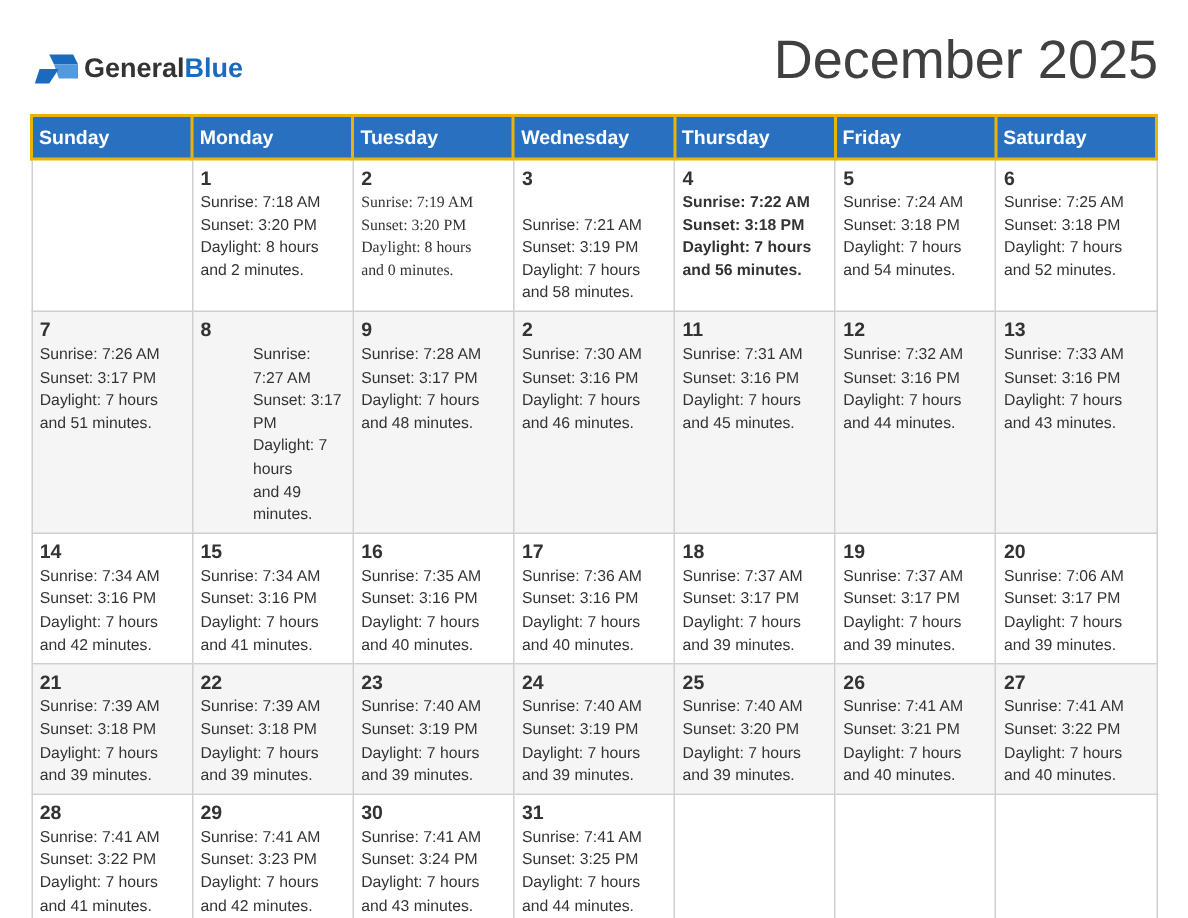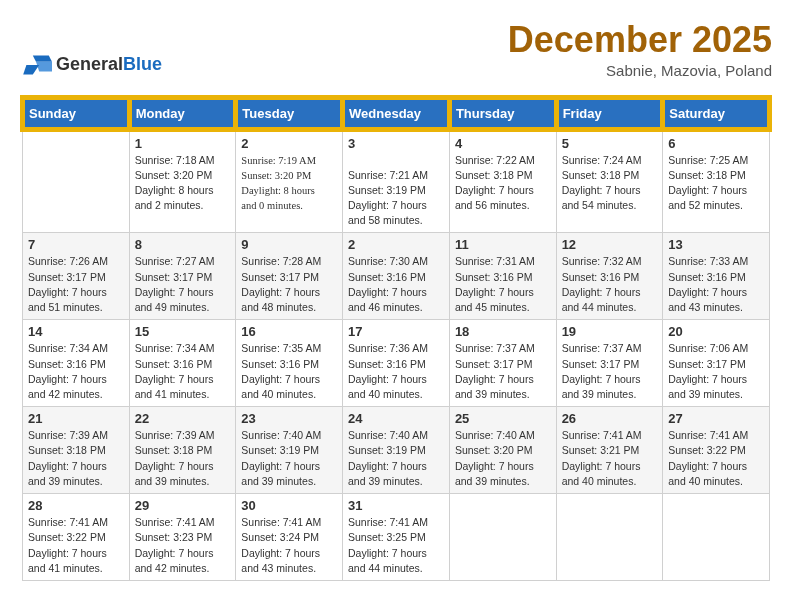--- a/index.html
+++ b/index.html
@@ -28,41 +28,41 @@
     .logo-top {
       display: flex;
       align-items: center;
       gap: 4px;
     }
     .title-block {
       text-align: right;
     }
     .month-title {
       font-size: 36px;
-      font-weight: bold;
-      color: #a16207;
+      font-weight: normal;
+      color: #404040;
       line-height: 1.1;
     }
     .subtitle {
       font-size: 15px;
       color: #555;
       margin-top: 2px;
     }
     .calendar {
       width: 100%;
       border-collapse: collapse;
       border: 1px solid #ccc;
     }
     .calendar th {
       background-color: #2970c0;
       color: #fff;
       font-size: 13px;
       padding: 6px 4px;
       text-align: left;
-      border: 5px solid #eab308;
+      border: 2px solid #eab308;
       font-weight: bold;
     }
     .calendar td {
       vertical-align: top;
       border: 1px solid #d0d0d0;
       padding: 4px 5px;
       width: 107px;
       min-height: 80px;
       background: #fff;
     }
@@ -96,21 +96,20 @@
         <polygon points="25,15 50,15 50,30 30,30" fill="#5599dd"></polygon>
         <polygon points="10,20 30,20 20,35 5,35" fill="#1a6bbf"></polygon>
       </svg>
       <div>
         <span style="font-size:18px;font-weight:bold;color:#333;">General</span><span style="font-size:18px;font-weight:bold;color:#1a6bbf;">Blue</span>
       </div>
     </div>
   </div>
   <div class="title-block">
     <div class="month-title">December 2025</div>
-    <div class="subtitle">Sabnie, Mazovia, Poland</div>
   </div>
 </div>
 
 <table class="calendar">
   <thead>
     <tr>
     <th>Sunday</th>
         <th>Monday</th>
         <th>Tuesday</th>
         <th>Wednesday</th>
@@ -138,21 +137,21 @@
         </td>
         <td>
           <span class="day-number">3</span>
           <div class="day-detail" style="white-space: pre-line; margin-top: 17px;">Sunrise: 7:21 AM
 Sunset: 3:19 PM
 Daylight: 7 hours
 and 58 minutes.</div>
         </td>
         <td>
           <span class="day-number">4</span>
-          <div class="day-detail" style="white-space: pre-line;">Sunrise: 7:22 AM
+          <div class="day-detail" style="white-space: pre-line; font-weight: bold;">Sunrise: 7:22 AM
 Sunset: 3:18 PM
 Daylight: 7 hours
 and 56 minutes.</div>
         </td>
         <td>
           <span class="day-number">5</span>
           <div class="day-detail" style="white-space: pre-line;">Sunrise: 7:24 AM
 Sunset: 3:18 PM
 Daylight: 7 hours
 and 54 minutes.</div>
@@ -168,21 +167,21 @@
       <tr>
         <td>
           <span class="day-number">7</span>
           <div class="day-detail" style="white-space: pre-line;">Sunrise: 7:26 AM
 Sunset: 3:17 PM
 Daylight: 7 hours
 and 51 minutes.</div>
         </td>
         <td>
           <span class="day-number">8</span>
-          <div class="day-detail" style="white-space: pre-line;">Sunrise: 7:27 AM
+          <div class="day-detail" style="white-space: pre-line; margin-left: 35px;">Sunrise: 7:27 AM
 Sunset: 3:17 PM
 Daylight: 7 hours
 and 49 minutes.</div>
         </td>
         <td>
           <span class="day-number">9</span>
           <div class="day-detail" style="white-space: pre-line;">Sunrise: 7:28 AM
 Sunset: 3:17 PM
 Daylight: 7 hours
 and 48 minutes.</div>

